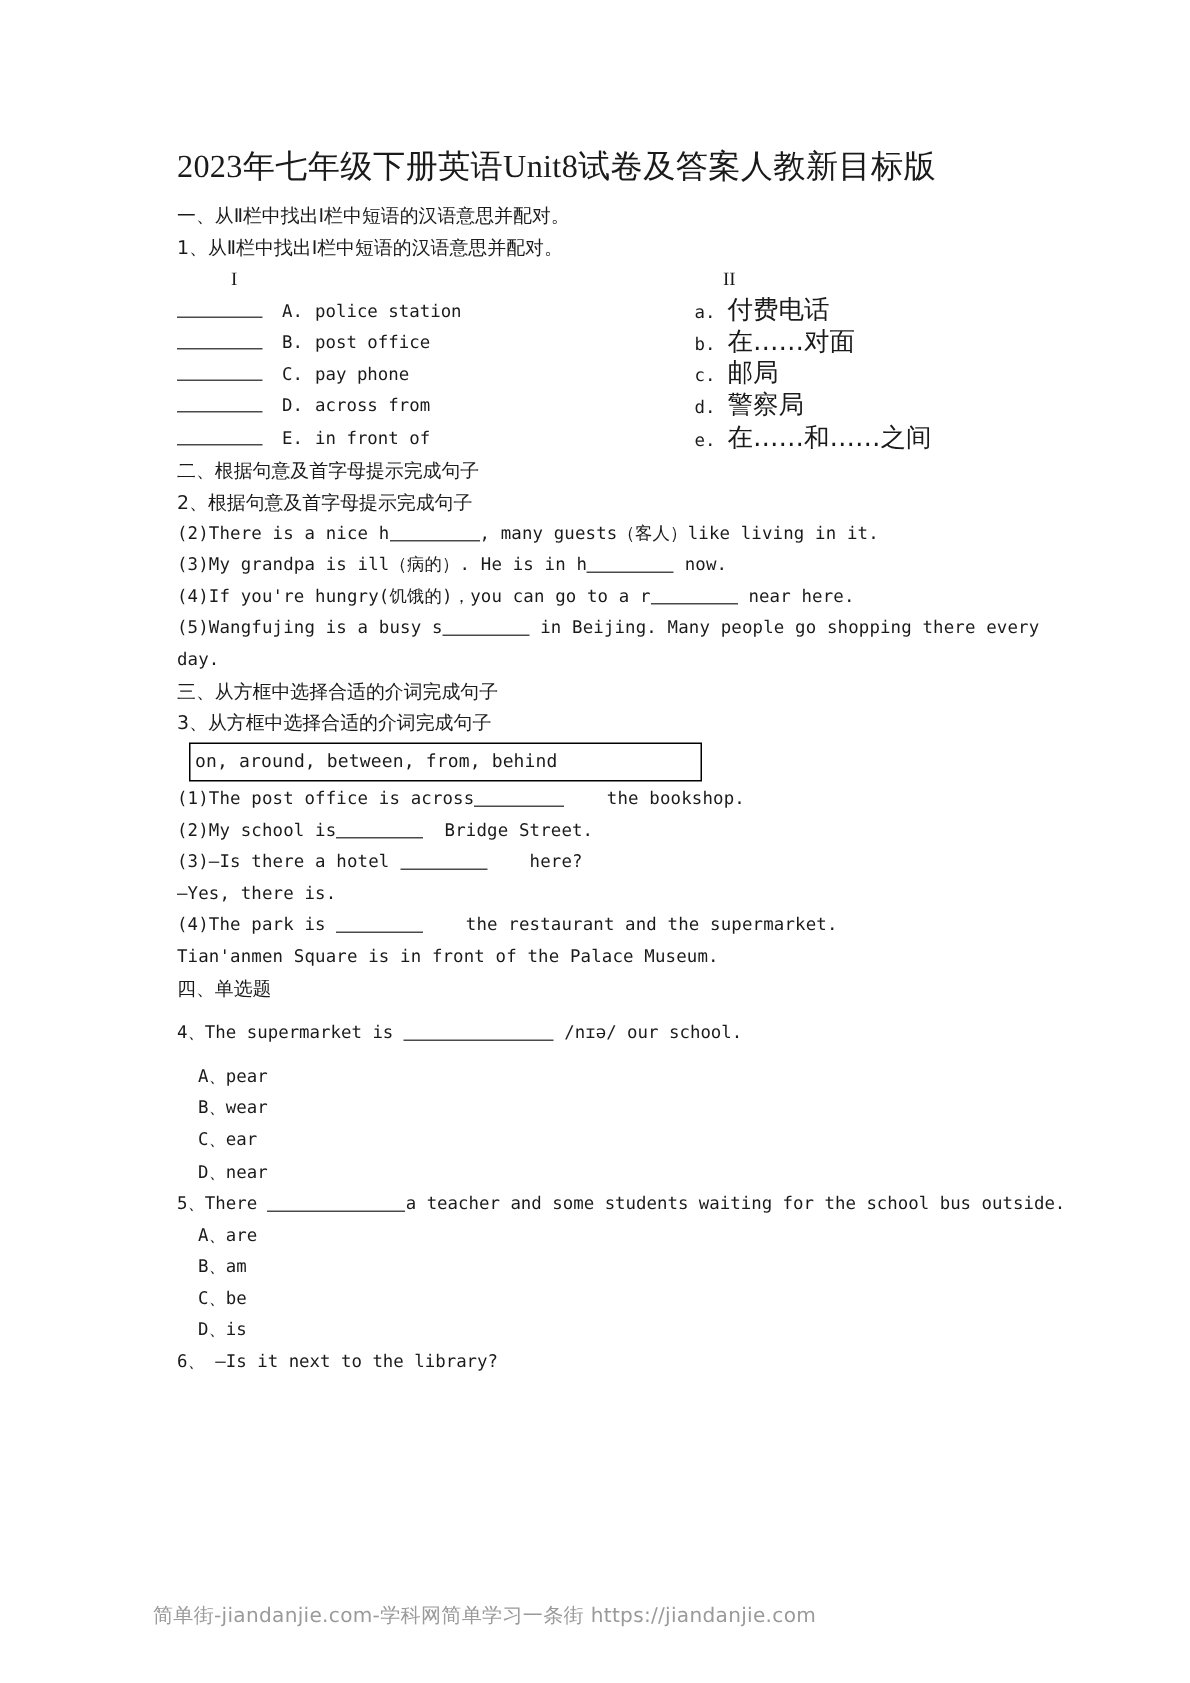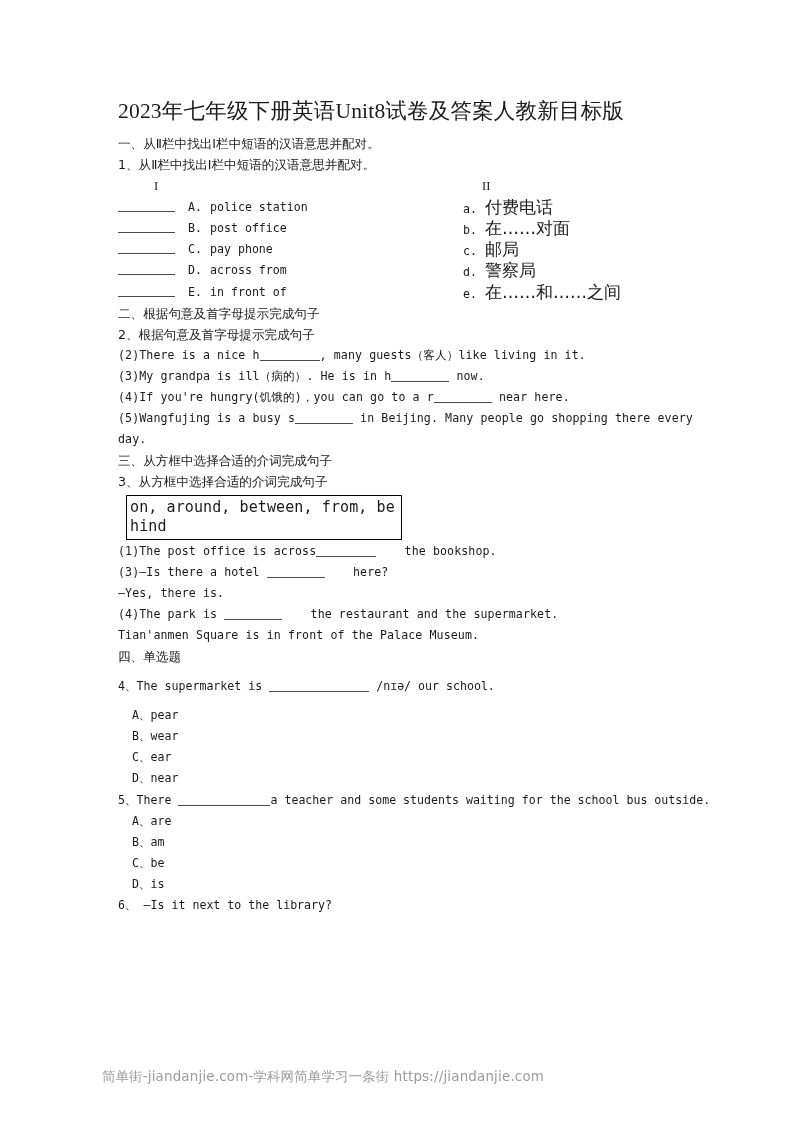--- a/index.html
+++ b/index.html
@@ -103,25 +103,25 @@
     border-bottom: 1px solid #4a4a4a;
     vertical-align: -2px;
   }
   .b60 { width: 60px; }
   .b58 { width: 58px; }
   .b92 { width: 92px; }
   .b100 { width: 100px; }
   .wordbox {
     box-sizing: border-box;
     border: 1px solid #000;
-    width: 276px;
+    width: 342px;
     padding: 2px 3px 3px 3px;
     margin: 2px 0 1px 8px;
     font-family: "DejaVu Sans Mono", "Liberation Mono", monospace;
-    font-size: 15px;
+    font-size: 12px;
     line-height: 19px;
     word-break: break-all;
     letter-spacing: 0.1px;
   }
   .mc-q {
     margin-top: 9px;
     font-family: "DejaVu Sans Mono", "Liberation Mono", monospace;
     font-size: 11.6px;
     line-height: 21.1px;
     white-space: nowrap;
@@ -200,20 +200,21 @@
     <div class="ln"><span>(4)If you're hungry(饥饿的)，you can go to a r</span><span class="blk b58"></span> <span>near here.</span></div>
     <div class="ln"><span>(5)Wangfujing is a busy s</span><span class="blk b58"></span> <span>in Beijing. Many people go shopping there every</span></div>
     <div class="ln">day.</div>
 
     <div class="heading-cn">三、从方框中选择合适的介词完成句子</div>
     <div class="heading-cn">3、从方框中选择合适的介词完成句子</div>
 
     <div class="wordbox">on,    around,    between,    from,    behind</div>
 
     <div class="ln"><span>(1)The post office is across</span><span class="blk b60"></span>&nbsp;&nbsp;&nbsp; <span>the bookshop.</span></div>
+    <div class="ln"><span>(2)My school is</span><span class="blk b58"></span>&nbsp; <span>Bridge Street.</span></div>
     <div class="ln"><span>(3)—Is there a hotel</span> <span class="blk b58"></span>&nbsp;&nbsp;&nbsp; <span>here?</span></div>
     <div class="ln">—Yes, there is.</div>
     <div class="ln"><span>(4)The park is</span> <span class="blk b58"></span>&nbsp;&nbsp;&nbsp; <span>the restaurant and the supermarket.</span></div>
     <div class="ln">Tian'anmen Square is in front of the Palace Museum.</div>
 
     <div class="heading-cn">四、单选题</div>
 
     <div class="mc-q"><span>4、</span><span>The supermarket is</span> <span class="blk b100"></span> <span>/nɪə/ our school.</span></div>
     <div class="mc-opt sp-before">A、pear</div>
     <div class="mc-opt">B、wear</div>

